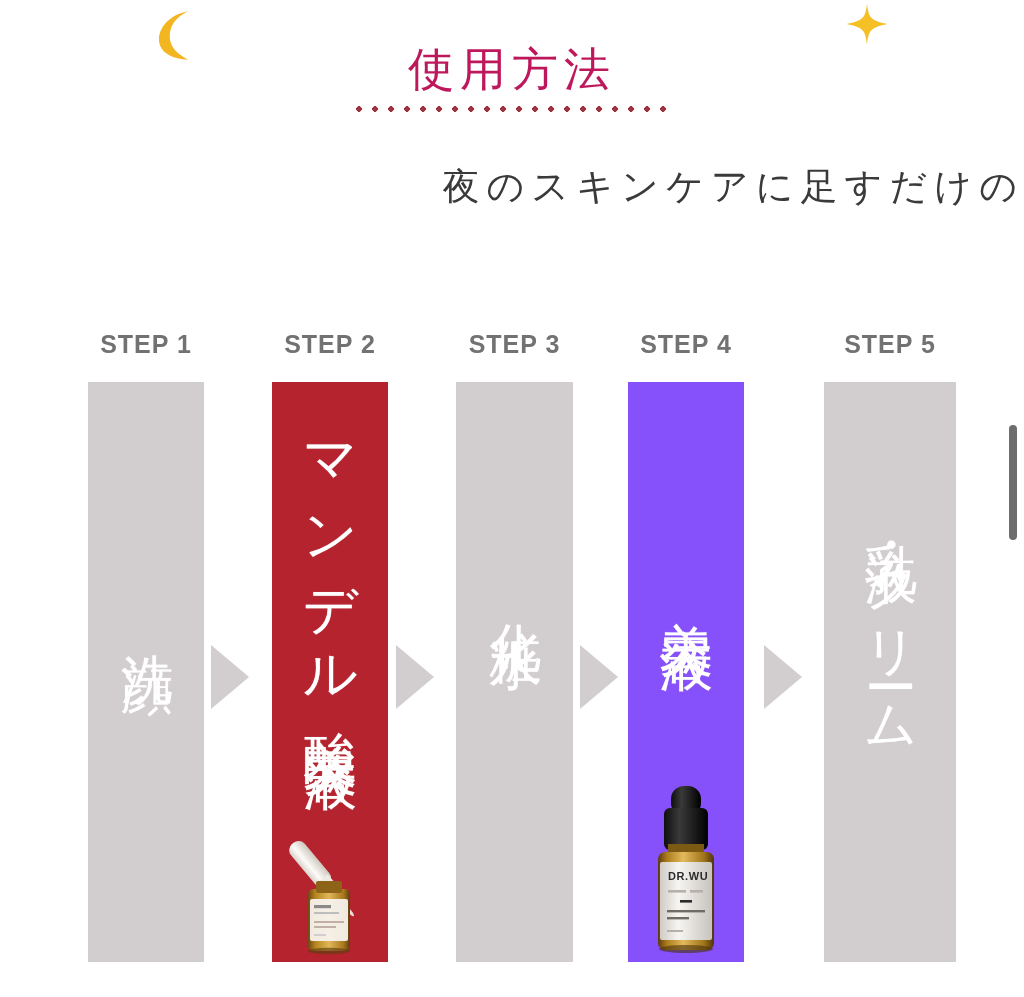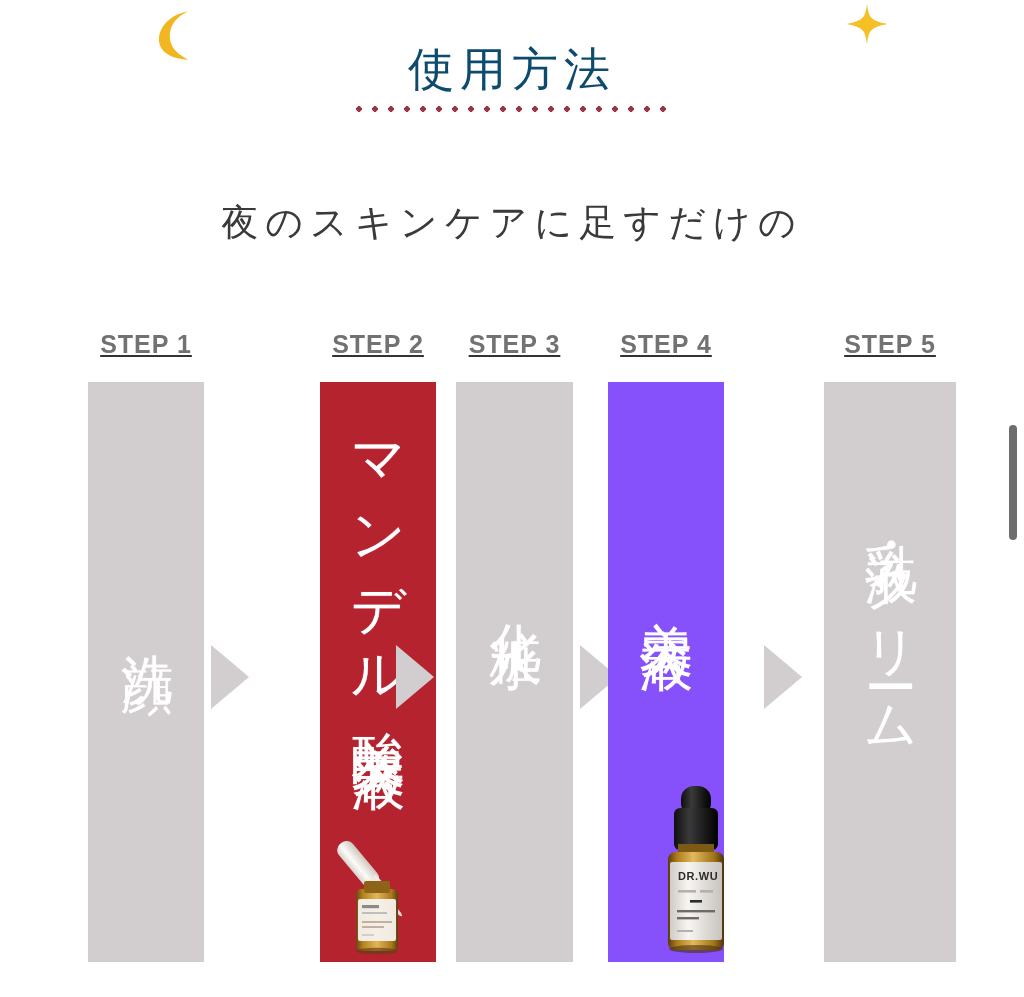--- a/index.html
+++ b/index.html
@@ -29,21 +29,21 @@
     position: absolute;
     top: 44px;
     left: 0;
     width: 100%;
     text-align: center;
   }
   .title-text {
     font-family: "Liberation Serif", "DejaVu Serif", serif;
     font-size: 46px;
     letter-spacing: 6px;
-    color: #0c4a6e;
+    color: #be185d;
     line-height: 1.15;
     display: inline-block;
   }
   .title-underline {
     position: absolute;
     top: 105px;
     left: 50%;
     transform: translateX(-50%);
     width: 322px;
     height: 8px;
@@ -52,22 +52,21 @@
     background-repeat: repeat-x;
     background-position: 0 center;
   }
 
   
   .subtitle-block {
     position: absolute;
     top: 160px;
     left: 0;
     width: 100%;
-    text-align: center;
-    margin-top: 36px;
+    text-align: right;
   }
   .subtitle-line {
     position: relative;
     font-family: "Liberation Serif", "DejaVu Serif", serif;
     font-size: 37px;
     letter-spacing: 7px;
     color: #3a3a3a;
     line-height: 1.45;
     white-space: nowrap;
   }
@@ -90,21 +89,20 @@
   .steps {
     position: absolute;
     top: 332px;
     left: 0;
     width: 1024px;
     height: 635px;
   }
   .step {
     position: absolute;
     top: 0;
-    text-decoration: underline;
   }
   .step-label {
     font-size: 25px;
     font-weight: bold;
     letter-spacing: 1px;
     color: #727272;
     text-align: center;
     line-height: 1;
     height: 30px;
   }
@@ -211,21 +209,21 @@
       <div class="step-label">STEP 1</div>
       <div class="step-bar bar-gray">
         <div class="vtext-wrap" style="top:230px;">
           <div class="step-vtext">洗顔</div>
         </div>
       </div>
     </div>
 
     <div class="arrow" style="left:211px;top:313px;"></div>
 
-    <div class="step" style="left:272px;width:116px;margin-left:48px;">
+    <div class="step" style="left:272px;width:116px;">
       <div class="step-label">STEP 2</div>
       <div class="step-bar bar-red">
         <div class="vtext-wrap" style="top:28px;">
           <div class="step-vtext vtext-lg">マンデル酸美容液</div>
         </div>
 
         <div class="bottle-wrap" style="top:455px;">
           <svg width="108" height="124" viewBox="0 0 108 124">
             <defs>
               <linearGradient id="glass2" x1="0" y1="0" x2="1" y2="0">
@@ -268,28 +266,28 @@
       <div class="step-label">STEP 3</div>
       <div class="step-bar bar-gray">
         <div class="vtext-wrap" style="top:200px;">
           <div class="step-vtext">化粧水</div>
         </div>
       </div>
     </div>
 
     <div class="arrow" style="left:580px;top:313px;"></div>
 
-    <div class="step" style="left:608px;width:116px;">
+    <div class="step" style="left:628px;width:116px;">
       <div class="step-label">STEP 4</div>
       <div class="step-bar bar-purple">
         <div class="vtext-wrap" style="top:195px;">
           <div class="step-vtext vtext-lg">美容液</div>
         </div>
 
-        <div class="bottle-wrap" style="top:400px;padding-left:30px;">
+        <div class="bottle-wrap" style="top:400px;">
           <svg width="96" height="175" viewBox="0 0 96 175">
             <defs>
               <linearGradient id="glass4" x1="0" y1="0" x2="1" y2="0">
                 <stop offset="0" stop-color="#5b3a0c"></stop>
                 <stop offset="0.16" stop-color="#ad7d1c"></stop>
                 <stop offset="0.45" stop-color="#e2b95c"></stop>
                 <stop offset="0.82" stop-color="#a0741a"></stop>
                 <stop offset="1" stop-color="#4f330b"></stop>
               </linearGradient>
               <linearGradient id="cap4" x1="0" y1="0" x2="1" y2="0">

